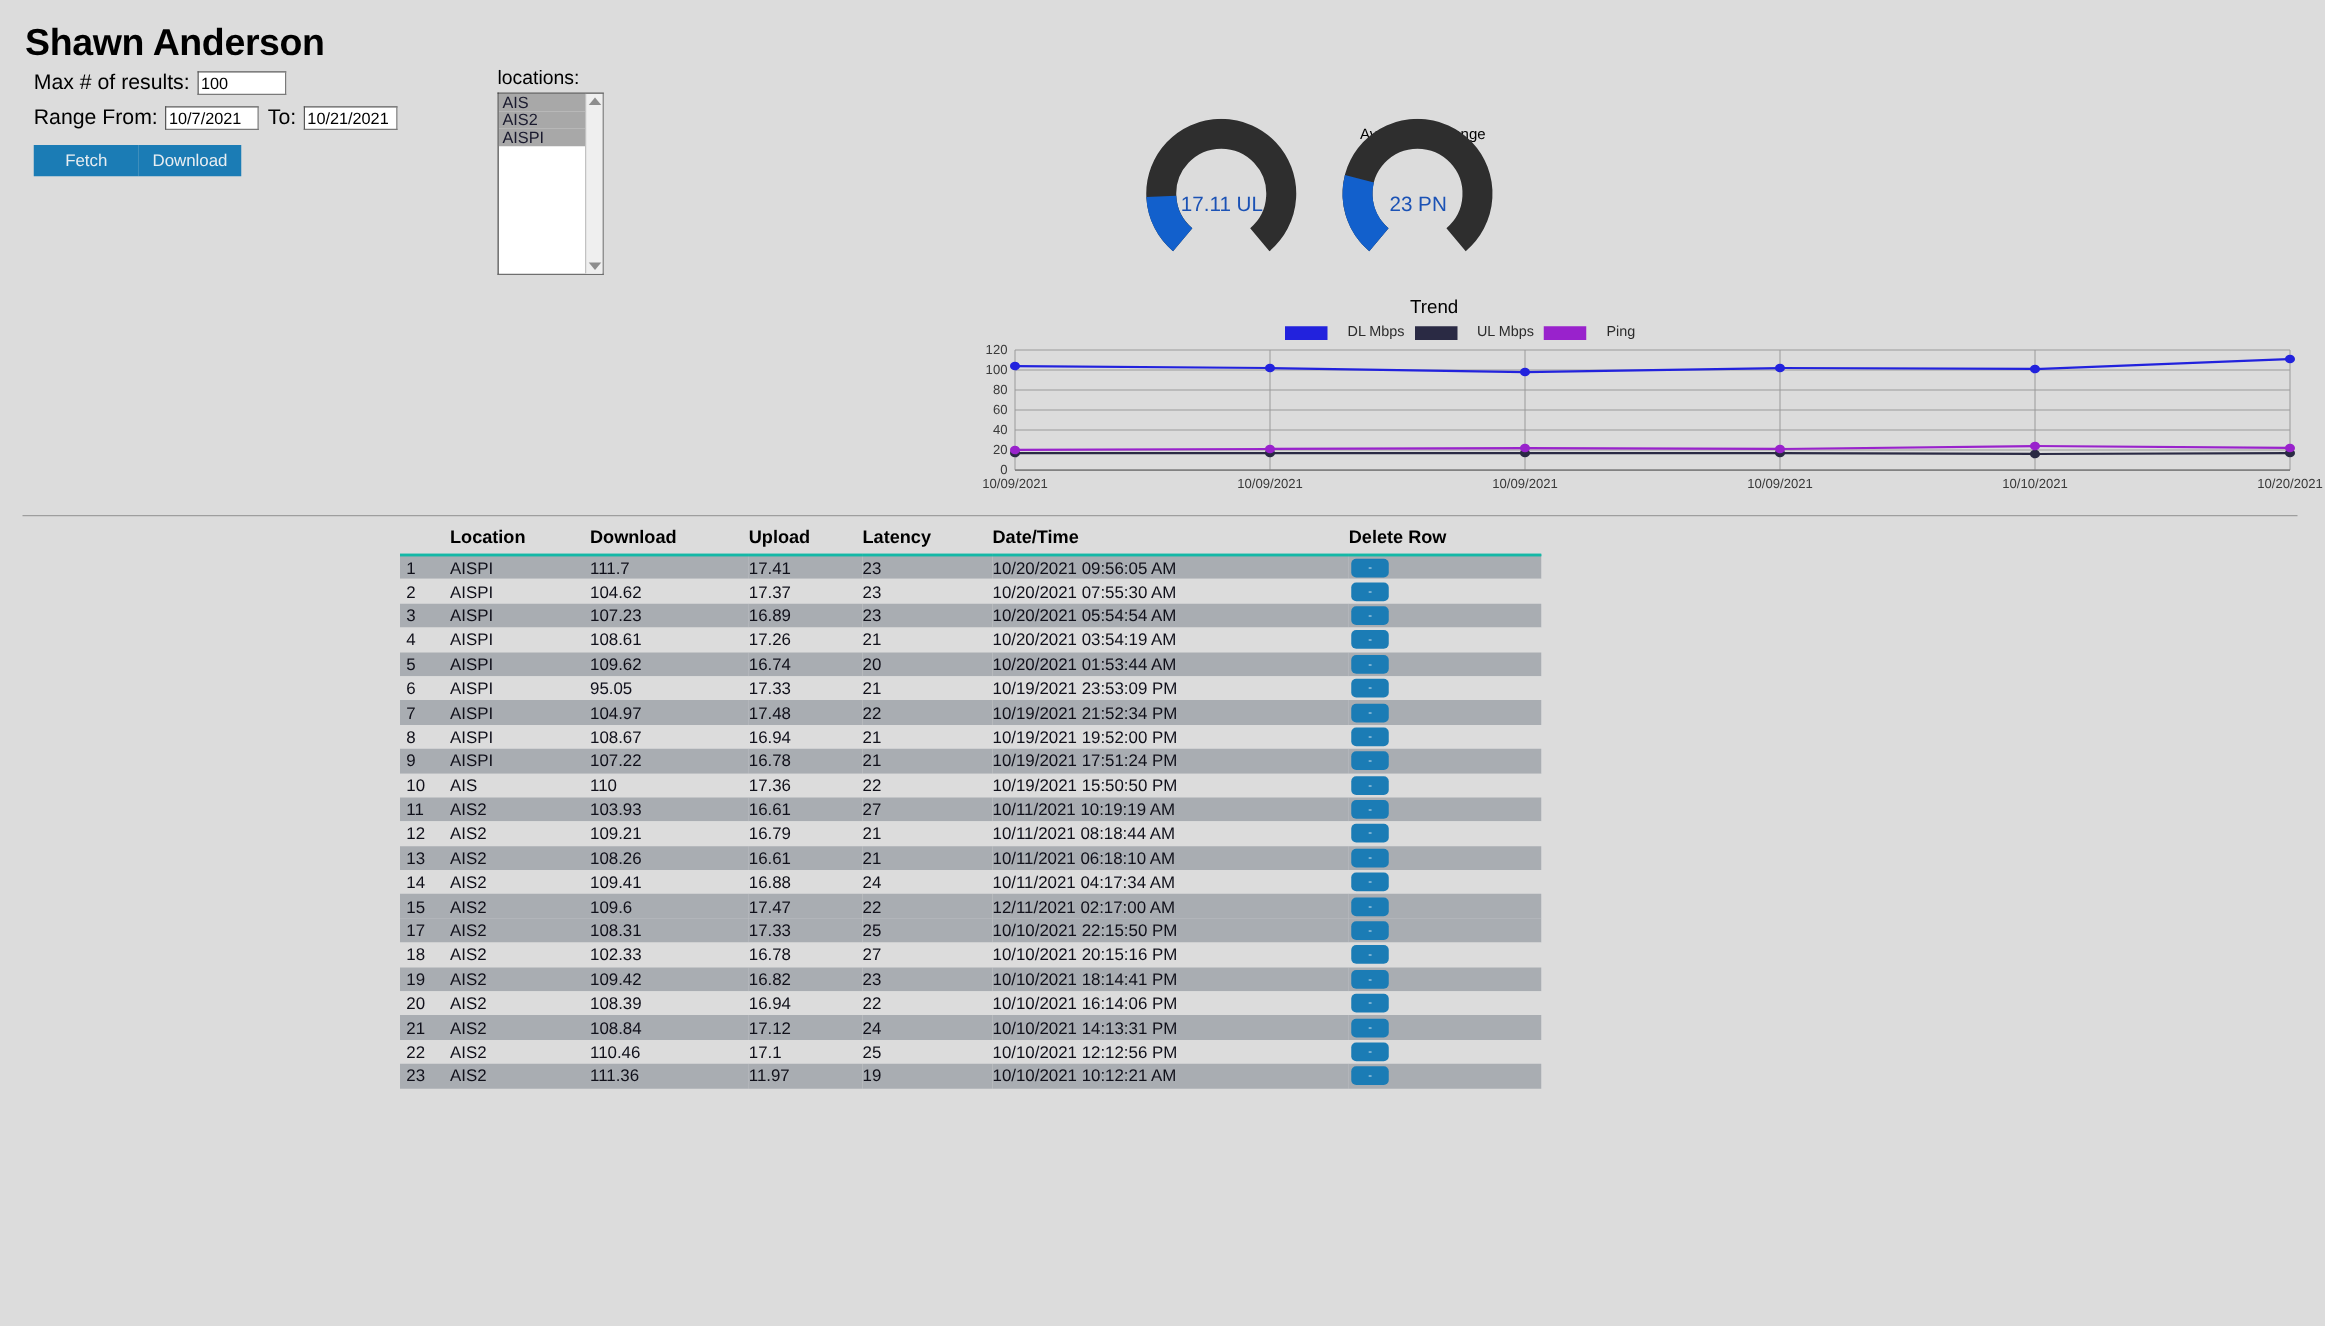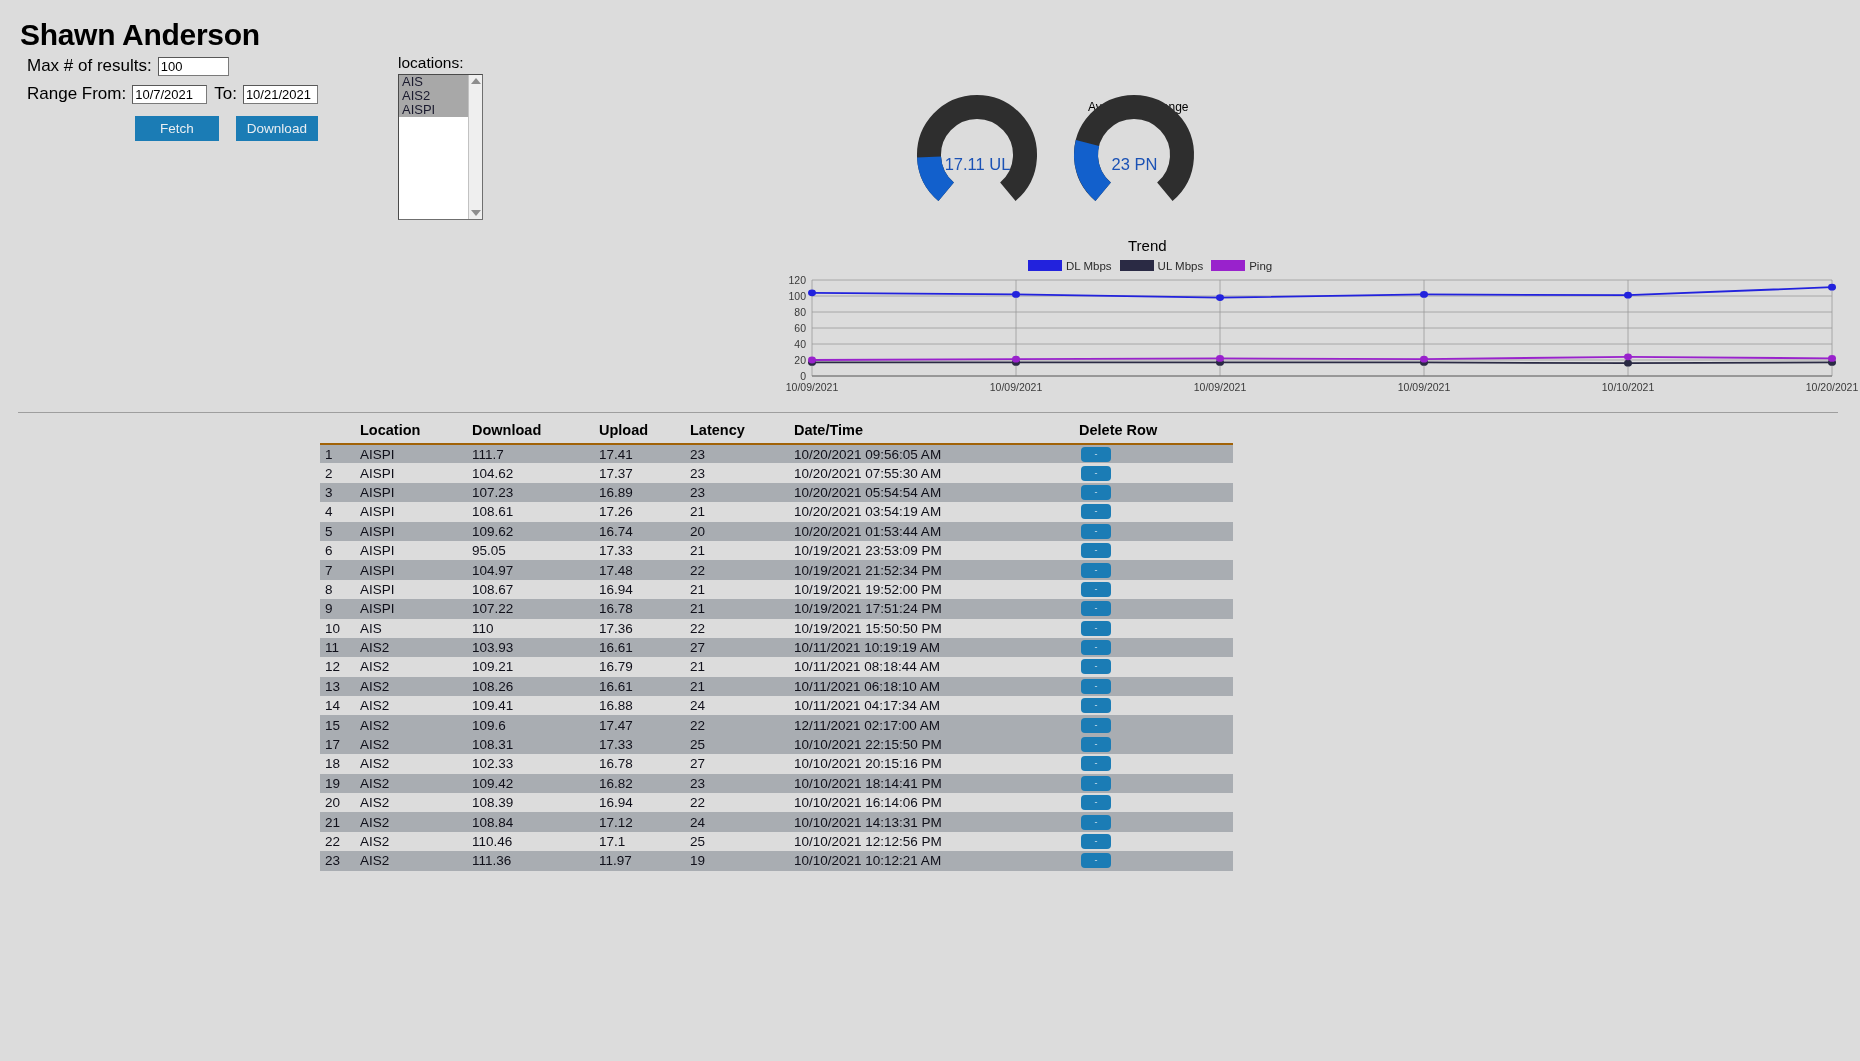--- a/index.html
+++ b/index.html
@@ -25,21 +25,21 @@
     font-family: "Liberation Sans", sans-serif;
     font-size: 13px; color: #000;
     background: #fff;
     border: 1px solid #7a7a7a;
     border-top-color: #585858; border-left-color: #585858;
     height: 19px; padding: 0 2px;
   }
   .txt.max { width: 71px; }
   .txt.date { width: 75px; }
   .to-label { font-size: 17px; margin: 0 6px 0 7px; }
-  .btn-row { margin-top: 9px; display: flex; gap: 17px; justify-content: flex-end; }
+  .btn-row { margin-top: 9px; display: flex; gap: 0; }
   .btn-blue {
     background: #1b7cb5;
     color: #e9eef2;
     border: none;
     font-family: "Liberation Sans", sans-serif;
     font-size: 13.5px;
     width: 84px; height: 25px;
     cursor: pointer;
   }
   .btn-blue.wide { width: 82px; }
@@ -91,21 +91,21 @@
   
   .trend-title {
     position: absolute; left: 1128px; top: 237px;
     font-size: 15px; color: #000;
   }
   .legend {
     position: absolute; left: 1028px; top: 260px;
     display: flex; align-items: center; gap: 8px;
     font-size: 11.5px; color: #2b2b2b;
   }
-  .legend-item { display: flex; align-items: flex-start; gap: 4px; }
+  .legend-item { display: flex; align-items: flex-end; gap: 16px; }
   .swatch { width: 34px; height: 11px; display: inline-block; }
   .chart-wrap { position: absolute; left: 770px; top: 274px; width: 1070px; height: 122px; }
   .xlabels {
     position: absolute; left: 770px; top: 381px; width: 1070px;
     height: 14px;
     text-decoration: underline;
   }
   .xlabel {
     position: absolute; font-size: 10.5px; color: #3a3a3a;
     transform: translateX(-50%); white-space: nowrap;
@@ -116,21 +116,21 @@
     position: absolute; left: 18px; top: 412px;
     width: 1820px; height: 1px; background: #9e9e9e;
   }
 
   
   .table-wrap { position: absolute; left: 320px; top: 422px; width: 920px; }
   table.data { border-collapse: collapse; width: 913px; table-layout: fixed; }
   table.data th {
     font-size: 14.5px; font-weight: bold; color: #000;
     text-align: left; padding: 0 0 5px 0;
-    border-bottom: 2px solid #a16207;
+    border-bottom: 2px solid #14b8a6;
   }
   table.data td {
     font-size: 13.5px; color: #10101a;
     height: 19.4px; padding: 0;
     vertical-align: middle;
   }
   tr.odd td { background: #a9adb2; }
   tr.even td { background: #dcdcdc; }
   .c-idx   { width: 40px; padding-left: 5px !important; }
   .c-loc   { width: 112px; }

